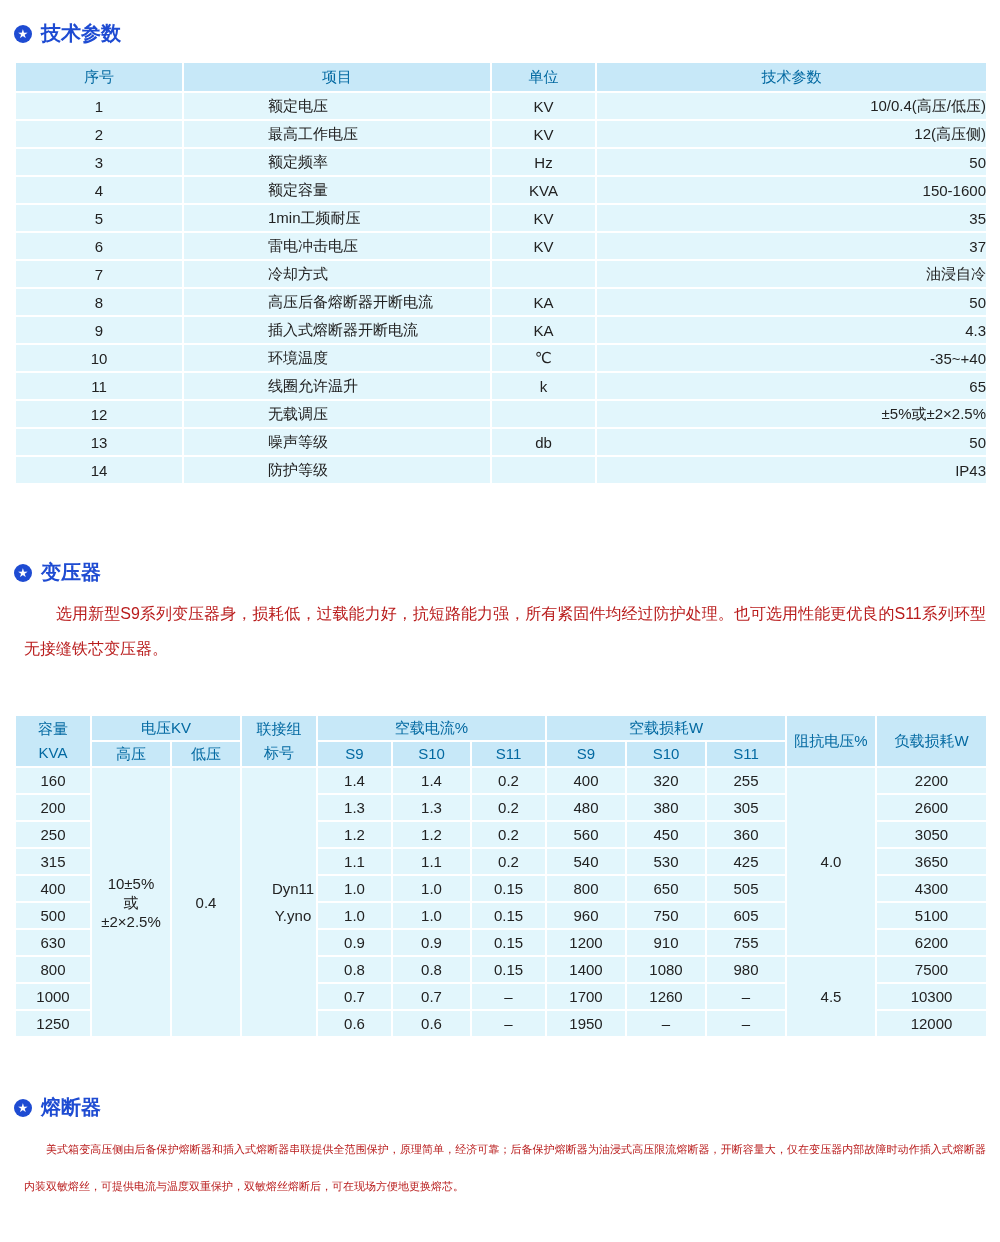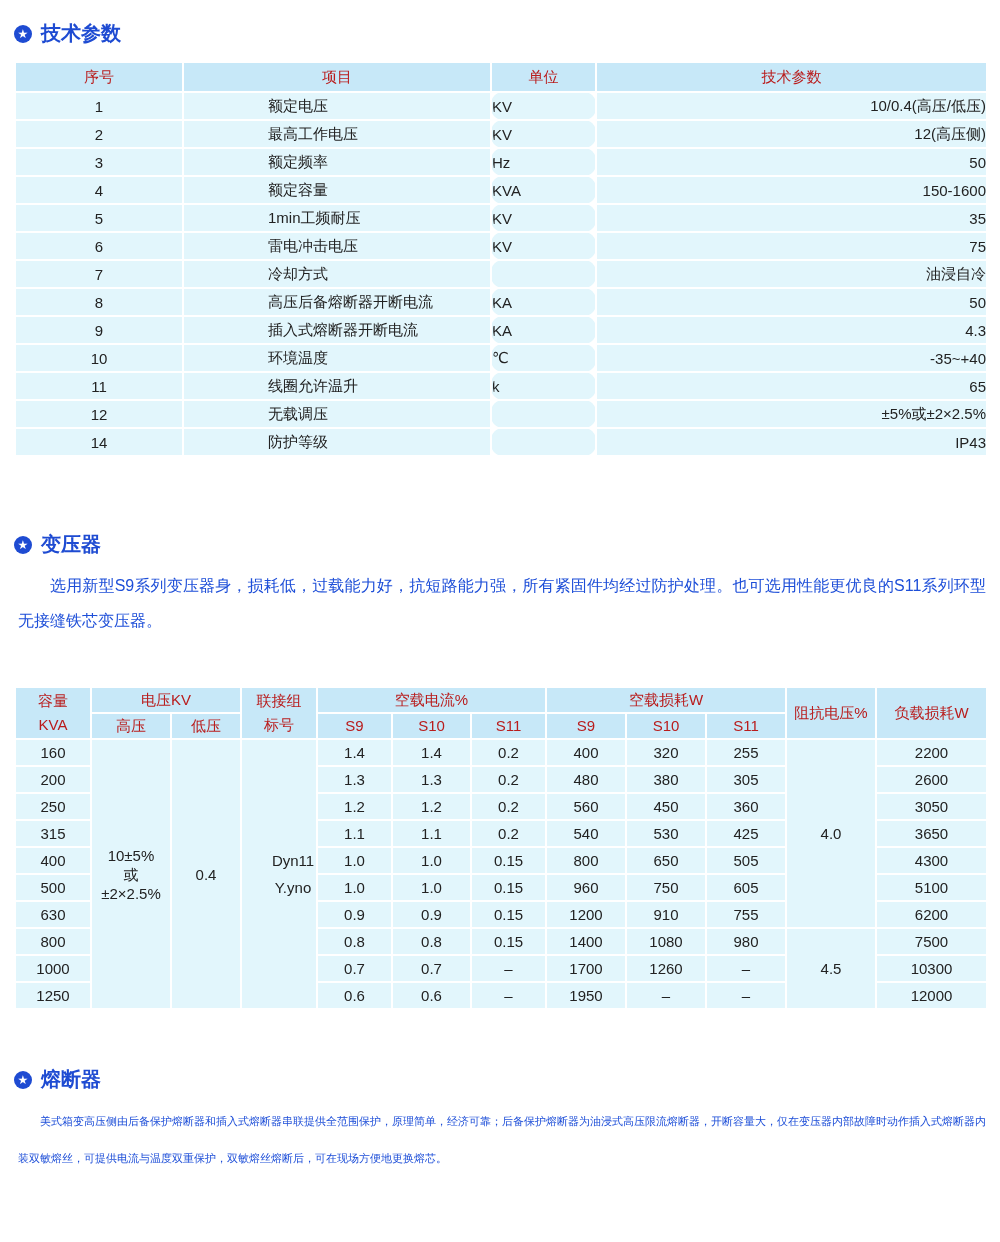--- a/index.html
+++ b/index.html
@@ -16,35 +16,35 @@
   .star-icon{
     width:18px;height:18px;border-radius:50%;background:#1e4bd2;
     color:#ffffff;display:inline-flex;align-items:center;justify-content:center;
     font-size:12px;line-height:1;flex:0 0 auto;font-weight:normal;
   }
   .head-1{margin:20px 0 0 0;}
   .head-2{margin:74px 0 0 0;}
   .head-3{margin:56px 0 0 0;}
   
   .para{
-    margin:10px 0 0 4px;font-size:16px;line-height:35px;color:#1d4ed8;
+    margin:10px 0 0 10px;font-size:16px;line-height:35px;color:#b91c1c;
     text-align:justify;text-indent:2em;
   }
   .para-3{line-height:37px;font-size:11px;}
   
   table{border-collapse:collapse;table-layout:fixed;width:972px;}
   th,td{border:2px solid #ffffff;font-weight:normal;padding:0;overflow:hidden;}
-  th{background:#c7e8f8;text-align:center;color:#b91c1c;}
+  th{background:#c7e8f8;text-align:center;color:#0369a1;}
   td{background:#e2f6fc;color:#222222;}
   .t1{margin-top:14px;}
   .t1 th{height:28px;font-size:15px;}
   .t1 td{height:26px;font-size:15px;}
   .t1 td:nth-child(1){text-align:center;}
   .t1 td:nth-child(2){text-align:left;padding-left:84px;}
-  .t1 td:nth-child(3){border-radius:12px;}
+  .t1 td:nth-child(3){text-align:center;}
   .t1 td:nth-child(4){text-align:right;padding-left:113px;}
   .t2{margin-top:48px;}
   .t2 th{height:24px;font-size:15px;line-height:24px;}
   .t2 td{height:25px;font-size:15px;text-align:center;}
   .cell-hv{line-height:19px;font-size:15px;}
   .cell-conn{line-height:27px;padding-left:28px;}
 </style>
 </head>
 <body>
 
@@ -98,21 +98,21 @@
         <tr>
           <td>5</td>
           <td>1min工频耐压</td>
           <td>KV</td>
           <td>35</td>
         </tr>
         <tr>
           <td>6</td>
           <td>雷电冲击电压</td>
           <td>KV</td>
-          <td>75</td>
+          <td>37</td>
         </tr>
         <tr>
           <td>7</td>
           <td>冷却方式</td>
           <td></td>
           <td>油浸自冷</td>
         </tr>
         <tr>
           <td>8</td>
           <td>高压后备熔断器开断电流</td>
@@ -135,20 +135,26 @@
           <td>11</td>
           <td>线圈允许温升</td>
           <td>k</td>
           <td>65</td>
         </tr>
         <tr>
           <td>12</td>
           <td>无载调压</td>
           <td></td>
           <td>±5%或±2×2.5%</td>
+        </tr>
+        <tr>
+          <td>13</td>
+          <td>噪声等级</td>
+          <td>db</td>
+          <td>50</td>
         </tr>
         <tr>
           <td>14</td>
           <td>防护等级</td>
           <td></td>
           <td>IP43</td>
         </tr>
       </tbody>
   </table>
 

